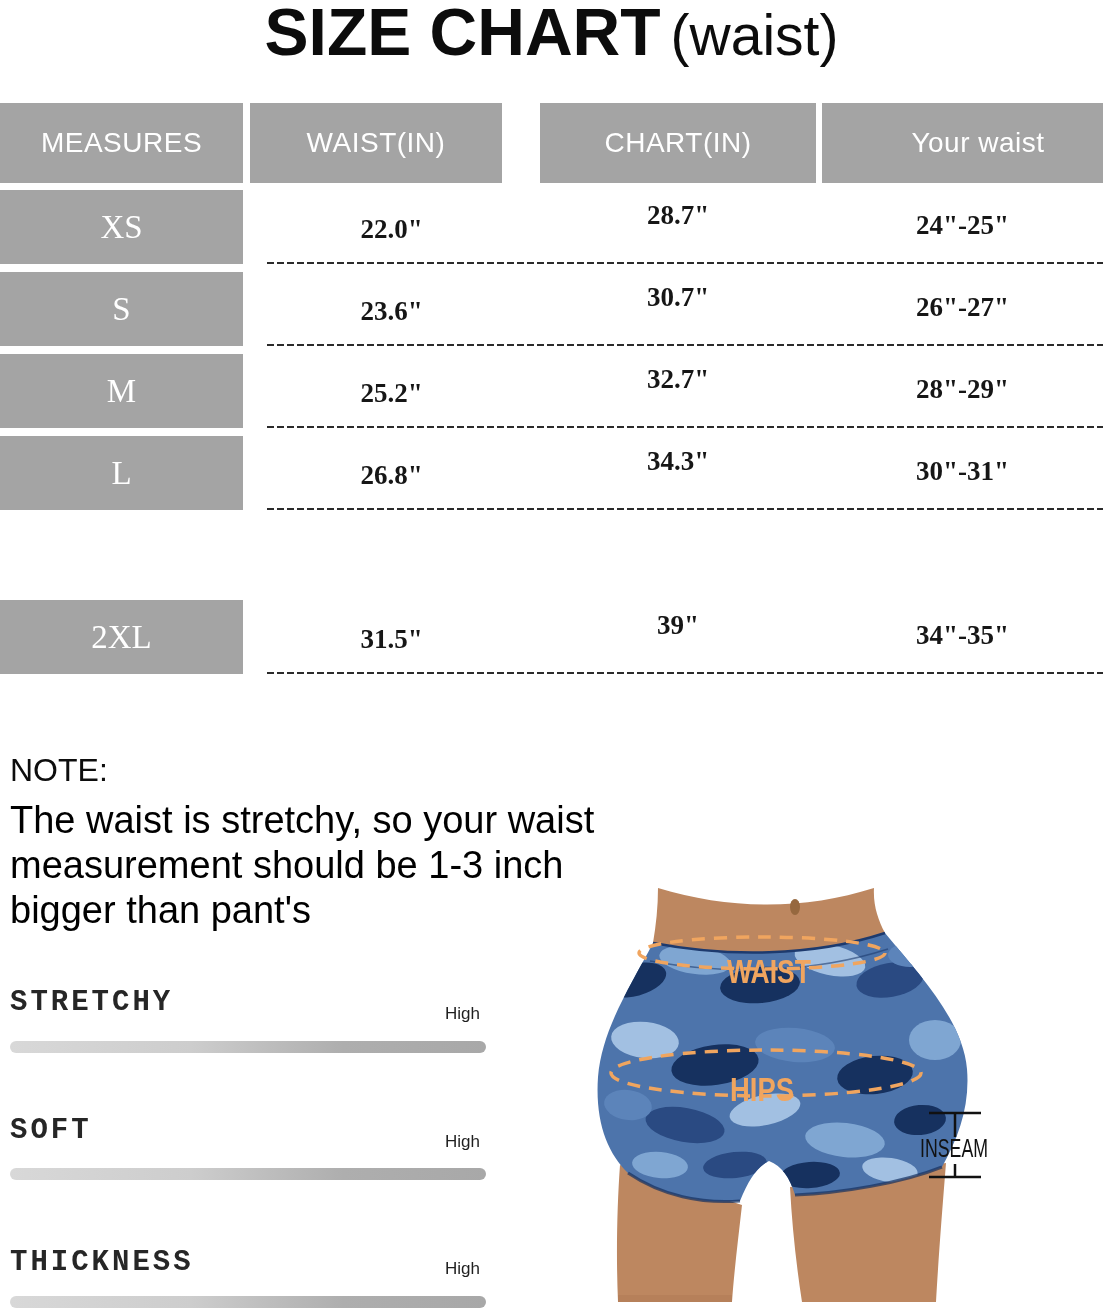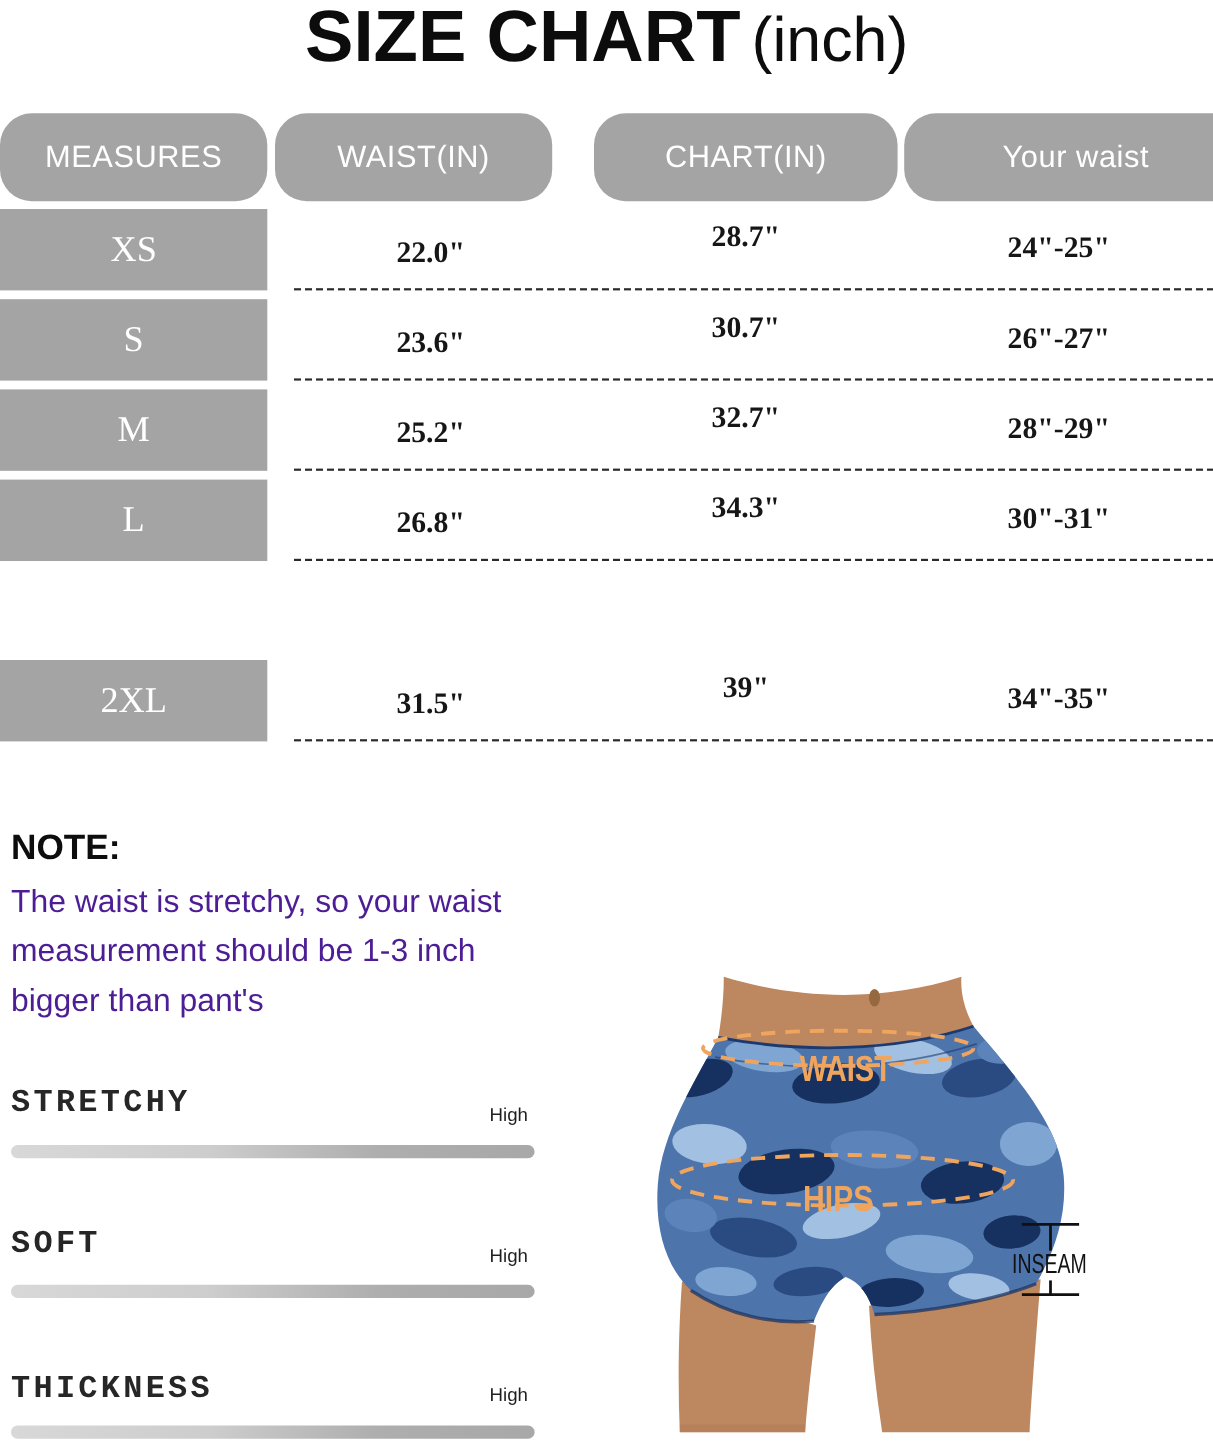--- a/index.html
+++ b/index.html
@@ -7,63 +7,63 @@
     position:relative; width:1103px; height:1311px; background:#ffffff;
     font-family:"Liberation Sans", sans-serif; overflow:hidden; color:#161616;
   }
   
   .title { position:absolute; top:-6px; left:0; width:100%; text-align:center; margin:0; color:#0c0c0c; white-space:nowrap; }
   .title-main   { font-size:66px; font-weight:700; letter-spacing:0px; }
   .title-suffix { font-size:57px; font-weight:400; margin-left:10px; }
   
   .hcell {
     position:absolute; top:103px; height:80px; background:#a4a4a4; color:#ffffff;
-    display:flex; align-items:center; justify-content:center; font-size:28px; letter-spacing:0.5px;border-radius:29px;
+    display:flex; align-items:center; justify-content:center; font-size:28px; letter-spacing:0.5px;
   }
   .hc0 { left:0;     width:243px; }
   .hc1 { left:250px; width:252px; }
   .hc2 { left:540px; width:276px; }
   .hc3 { left:822px; width:312px; }
   .trow { position:absolute; left:0; width:1103px; height:74px;font-family:Liberation Serif, serif; }
   .size-cell {
     position:absolute; left:0; top:0; width:243px; height:74px; background:#a4a4a4;
     color:#ffffff; display:flex; align-items:center; justify-content:center; font-size:33px;
   }
   .val { position:absolute; font-size:27px; font-weight:700; color:#161616; text-align:center; }
   .val-waist { left:250px; width:283px; top:24px; }
   .val-hips  { left:540px; width:276px; top:10px; }
   .val-yw    { left:822px; width:281px; top:20px; }
   .sep {
     position:absolute; left:267px; top:72px; width:836px; height:2px;
     background:repeating-linear-gradient(90deg,#2b2b2b 0 7px, transparent 7px 10px);
   }
   
-  .note-heading { position:absolute; left:10px; top:752px; font-size:32px; font-weight:700; color:#0d0d0d; }
-  .note-body { position:absolute; left:10px; top:798px; font-size:29px; line-height:45px; color:#4c1d95; }
+  .note-heading { position:absolute; left:10px; top:752px; font-size:32px; font-weight:400; color:#0d0d0d; }
+  .note-body { position:absolute; left:10px; top:798px; font-size:38px; line-height:45px; color:#000000; }
   .note-line { display:block; }
   
   .attr-label { position:absolute; left:10px; font-size:29px; font-weight:700; letter-spacing:3px; color:#262626;font-family:Liberation Mono, monospace; }
   .attr-level { position:absolute; left:280px; width:200px; text-align:right; font-size:17px; color:#1f1f1f; }
   .attr-bar {
     position:absolute; left:10px; width:476px; height:12px; border-radius:6px;
     background:linear-gradient(90deg,#d8d8d8 0%,#cdcdcd 38%,#aeaeae 70%,#a8a8a8 100%);
   }
   .lbl-1 { top:986px; }  .lvl-1 { top:1004px; } .bar-1 { top:1041px; }
   .lbl-2 { top:1114px; } .lvl-2 { top:1132px; } .bar-2 { top:1168px; }
   .lbl-3 { top:1246px; } .lvl-3 { top:1259px; } .bar-3 { top:1296px; }
   
   .figure { position:absolute; left:590px; top:865px; width:420px; height:446px; }
   svg text { font-family:"Liberation Sans", sans-serif; }
 </style>
 </head>
 <body>
 
 <div class="page">
 
-  <h1 class="title"><span class="title-main">SIZE CHART</span><span class="title-suffix">(inch)</span></h1>
+  <h1 class="title"><span class="title-main">SIZE CHART</span><span class="title-suffix">(waist)</span></h1>
 
   <div class="hcell hc0">MEASURES</div>
   <div class="hcell hc1">WAIST(IN)</div>
   <div class="hcell hc2">CHART(IN)</div>
   <div class="hcell hc3">Your waist</div>
 
   <div class="trow" style="top:190px">
     <div class="size-cell">XS</div>
     <div class="val val-waist">22.0"</div>
     <div class="val val-hips">28.7"</div>

